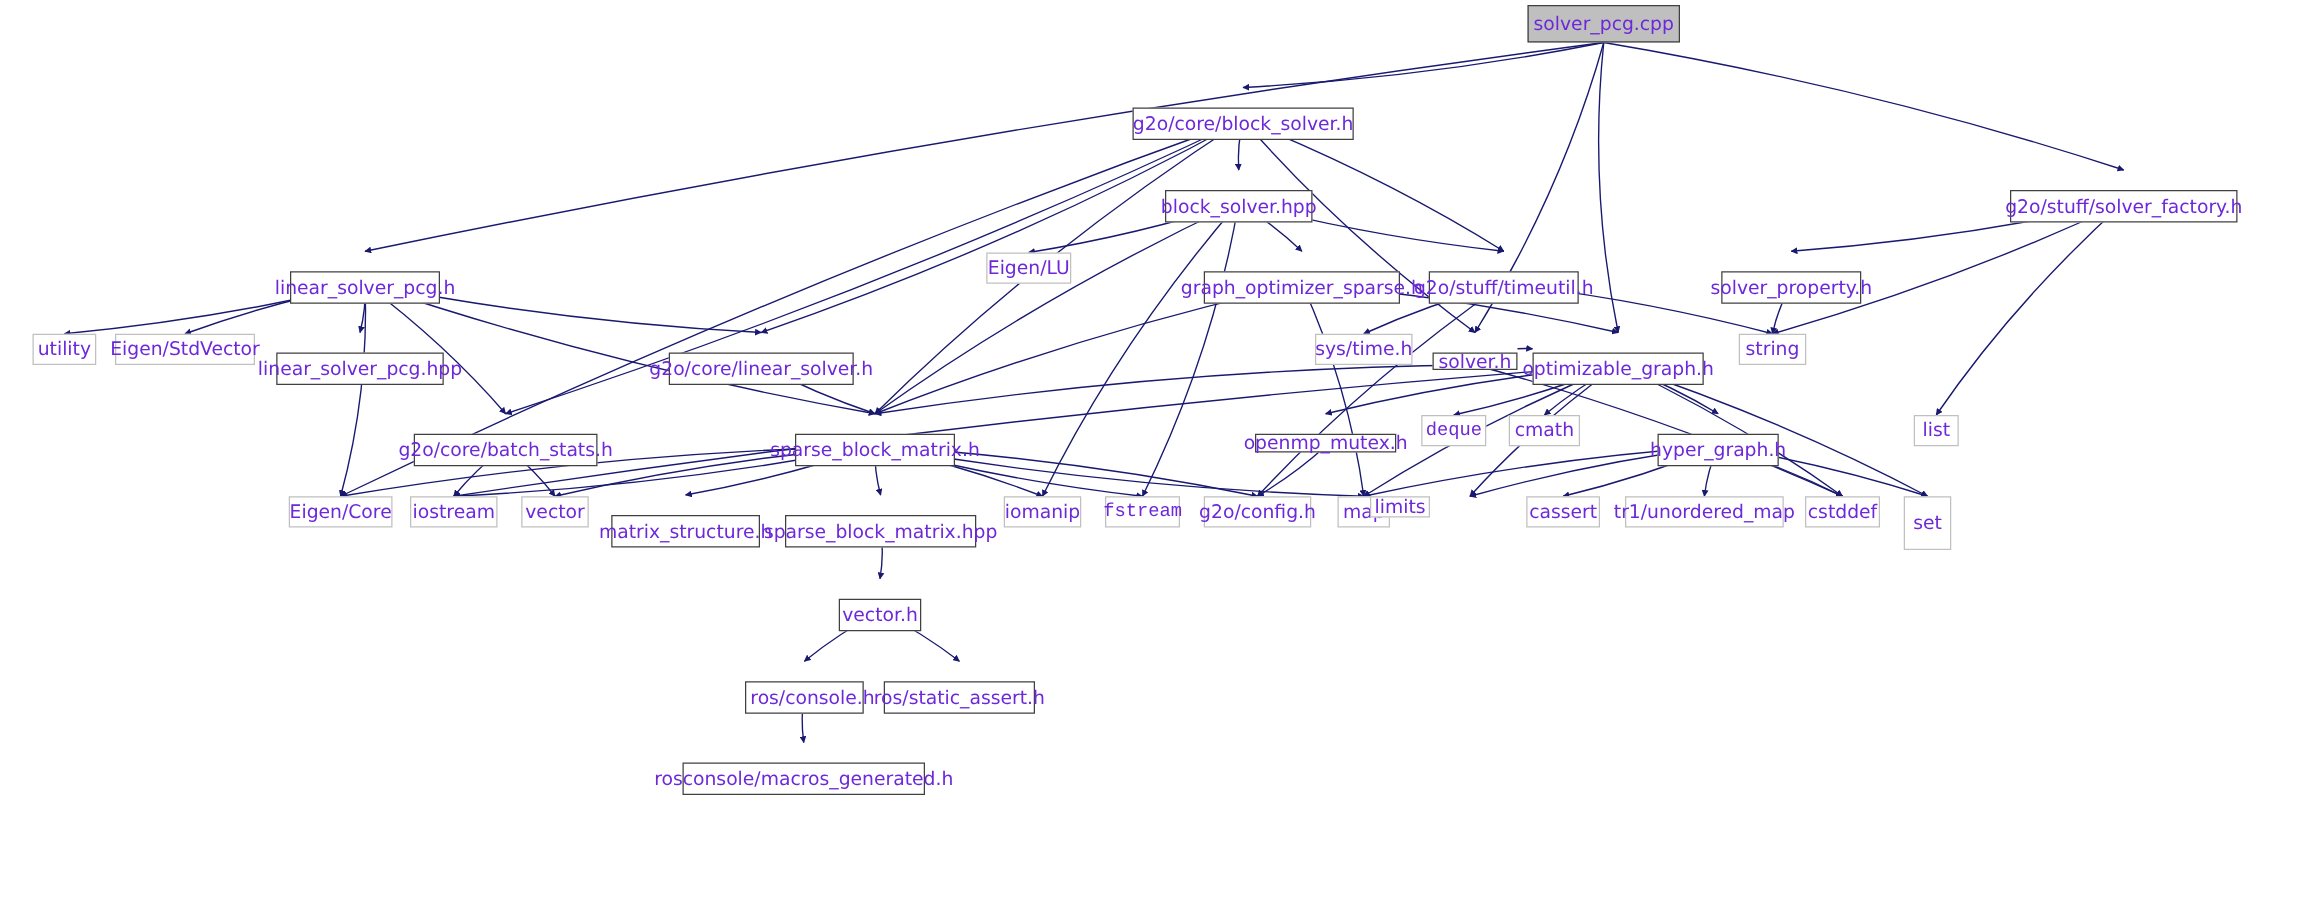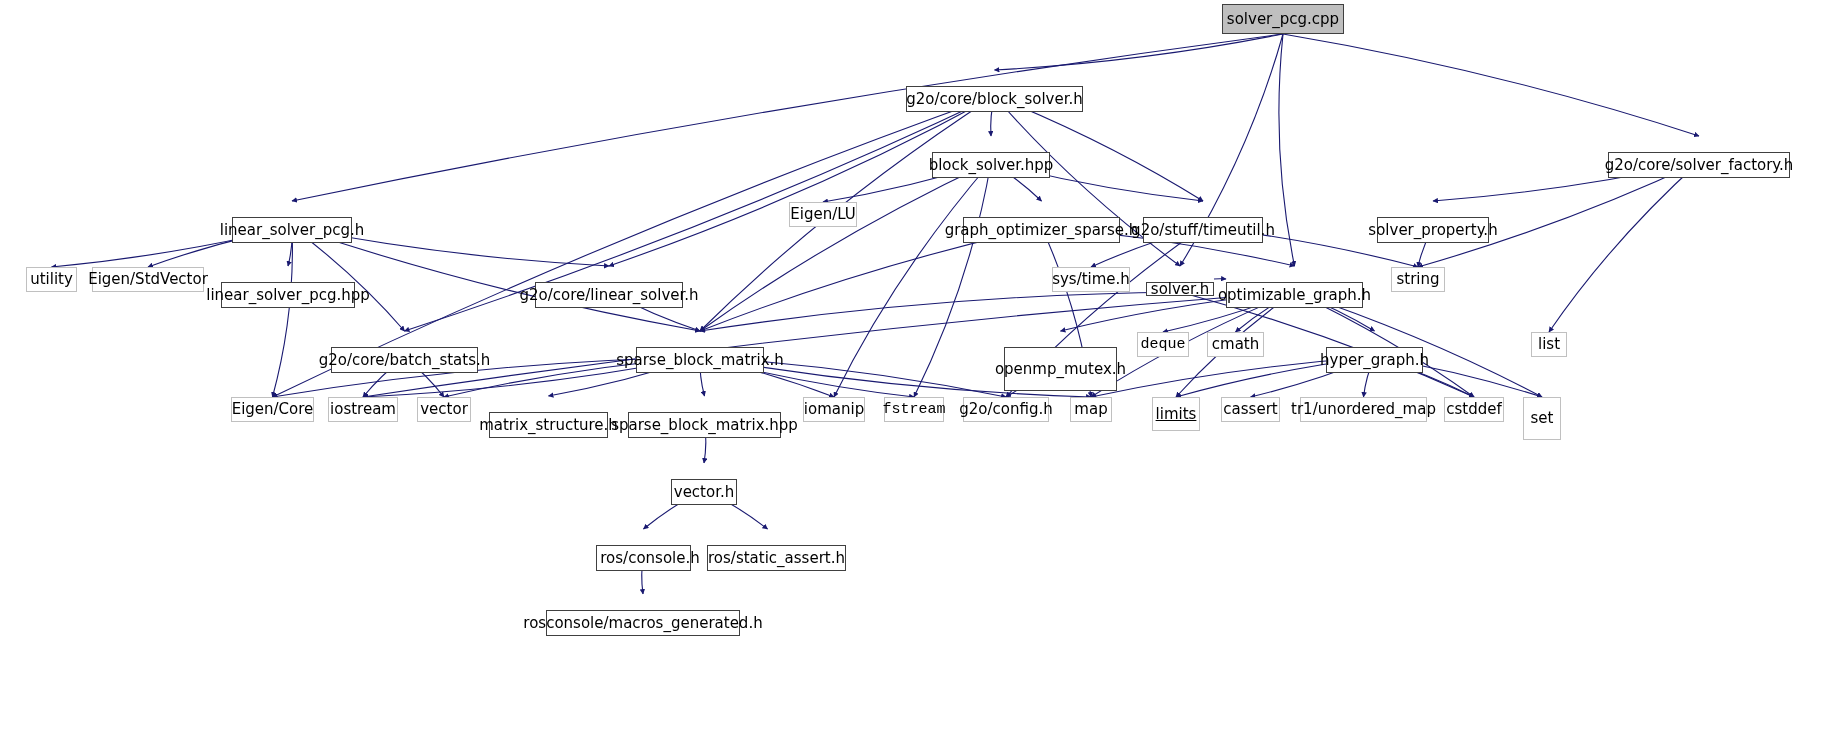--- a/index.html
+++ b/index.html
@@ -1,21 +1,21 @@
 <!DOCTYPE html>
 <html><head>
 <meta charset="utf-8">
 <style>
   html,body{margin:0;padding:0;background:#ffffff;}
   #stage{position:relative;width:1846px;height:736px;background:#ffffff;
          font-family:"DejaVu Sans","Liberation Sans",sans-serif;overflow:hidden;}
   svg#edges{position:absolute;left:0;top:0;width:1846px;height:736px;}
   .node{position:absolute;box-sizing:border-box;display:flex;align-items:center;
         justify-content:center;background:#ffffff;border:1px solid #c0c0c0;
-        font-size:15px;color:#000000;white-space:nowrap;letter-spacing:0px;
+        font-size:15px;color:#6d28d9;white-space:nowrap;letter-spacing:0px;
         line-height:1;padding:0 7px;text-align:right;}
   .node.solid{border:1.6px solid #404040;margin-top:16px;}
   .node.root{background:#bfbfbf;border:1.6px solid #404040;}
 </style>
 </head>
 <body>
 
 <div id="stage">
   <svg id="edges" viewBox="0 0 1846 736" xmlns="http://www.w3.org/2000/svg">
       <defs>
@@ -90,54 +90,54 @@
       <path d="M 700 357 Q 856.08 366.29 1006 397" fill="none" stroke="#191970" stroke-width="1.1" marker-end="url(#arrow)"></path>
       <path d="M 700 357 Q 892.42 390.685 1091 397" fill="none" stroke="#191970" stroke-width="1.1" marker-end="url(#arrow)"></path>
       <path d="M 704.5 422 Q 707.407 442.5175 704 463" fill="none" stroke="#191970" stroke-width="1.1" marker-end="url(#arrow)"></path>
       <path d="M 704 489 Q 670.67 506.8825 643.5 529" fill="none" stroke="#191970" stroke-width="1.1" marker-end="url(#arrow)"></path>
       <path d="M 704 489 Q 738.83 506.7775 767.5 529" fill="none" stroke="#191970" stroke-width="1.1" marker-end="url(#arrow)"></path>
       <path d="M 643.5 555 Q 640.247 574.4825 643 594" fill="none" stroke="#191970" stroke-width="1.1" marker-end="url(#arrow)"></path>
     </svg>
   <div id="nodes">
       <div class="node root" style="left: 1222px; top: 4px; width: 122px; height: 30px;">solver_pcg.cpp</div>
       <div class="node solid" style="left: 906px; top: 70px; width: 177px; height: 26px;">g2o/core/block_solver.h</div>
-      <div class="node solid" style="left: 1608px; top: 136px; width: 182px; height: 26px;">g2o/core/solver_factory.h</div>
+      <div class="node solid" style="left: 1608px; top: 136px; width: 182px; height: 26px;">g2o/stuff/solver_factory.h</div>
       <div class="node solid" style="left: 932px; top: 136px; width: 118px; height: 26px;">block_solver.hpp</div>
       <div class="node solid" style="left: 232px; top: 201px; width: 120px; height: 26px;">linear_solver_pcg.h</div>
       <div class="node " style="left: 789px; top: 202px; width: 68px; height: 25px;">Eigen/LU</div>
       <div class="node solid" style="left: 963px; top: 201px; width: 157px; height: 26px;">graph_optimizer_sparse.h</div>
       <div class="node solid" style="left: 1143px; top: 201px; width: 120px; height: 26px;">g2o/stuff/timeutil.h</div>
       <div class="node solid" style="left: 1377px; top: 201px; width: 112px; height: 26px;">solver_property.h</div>
       <div class="node " style="left: 26px; top: 267px; width: 51px; height: 25px;">utility</div>
       <div class="node " style="left: 92px; top: 267px; width: 112px; height: 25px;">Eigen/StdVector</div>
       <div class="node solid" style="left: 221px; top: 266px; width: 134px; height: 26px;">linear_solver_pcg.hpp</div>
       <div class="node solid" style="left: 535px; top: 266px; width: 148px; height: 26px;">g2o/core/linear_solver.h</div>
       <div class="node " style="left: 1052px; top: 267px; width: 78px; height: 25px;">sys/time.h</div>
       <div class="node solid" style="left: 1146px; top: 266px; width: 68px; height: 14px;">solver.h</div>
       <div class="node solid" style="left: 1226px; top: 266px; width: 137px; height: 26px;">optimizable_graph.h</div>
       <div class="node " style="left: 1391px; top: 267px; width: 54px; height: 25px;">string</div>
       <div class="node " style="left: 1531px; top: 332px; width: 36px; height: 25px;">list</div>
       <div class="node solid" style="left: 331px; top: 331px; width: 147px; height: 26px;">g2o/core/batch_stats.h</div>
       <div class="node solid" style="left: 636px; top: 331px; width: 128px; height: 26px;">sparse_block_matrix.h</div>
-      <div class="node solid" style="left: 1004px; top: 331px; width: 113px; height: 44px;">openmp_mutex.h</div>
+      <div class="node solid" style="left: 1004px; top: 331px; width: 113px; height: 15px;">openmp_mutex.h</div>
       <div class="node " style="left: 1137px; top: 332px; width: 52px; height: 25px; font-family: Liberation Mono, monospace;">deque</div>
       <div class="node " style="left: 1207px; top: 332px; width: 57px; height: 25px;">cmath</div>
       <div class="node solid" style="left: 1326px; top: 331px; width: 97px; height: 26px;">hyper_graph.h</div>
       <div class="node " style="left: 231px; top: 397px; width: 83px; height: 25px;">Eigen/Core</div>
       <div class="node " style="left: 328px; top: 397px; width: 70px; height: 25px;">iostream</div>
       <div class="node " style="left: 417px; top: 397px; width: 54px; height: 25px;">vector</div>
       <div class="node solid" style="left: 489px; top: 396px; width: 119px; height: 26px;">matrix_structure.h</div>
       <div class="node solid" style="left: 628px; top: 396px; width: 153px; height: 26px;">sparse_block_matrix.hpp</div>
       <div class="node " style="left: 803px; top: 397px; width: 62px; height: 25px;">iomanip</div>
       <div class="node " style="left: 884px; top: 397px; width: 60px; height: 25px; font-family: Liberation Mono, monospace;">fstream</div>
       <div class="node " style="left: 963px; top: 397px; width: 86px; height: 25px;">g2o/config.h</div>
       <div class="node " style="left: 1070px; top: 397px; width: 42px; height: 25px;">map</div>
-      <div class="node " style="left: 1152px; top: 397px; width: 48px; height: 34px; text-decoration: underline;">limits</div>
+      <div class="node " style="left: 1096px; top: 397px; width: 48px; height: 17px;">limits</div>
       <div class="node " style="left: 1221px; top: 397px; width: 59px; height: 25px;">cassert</div>
       <div class="node " style="left: 1300px; top: 397px; width: 127px; height: 25px;">tr1/unordered_map</div>
       <div class="node " style="left: 1444px; top: 397px; width: 60px; height: 25px;">cstddef</div>
       <div class="node " style="left: 1523px; top: 397px; width: 38px; height: 43px;">set</div>
       <div class="node solid" style="left: 671px; top: 463px; width: 66px; height: 26px;">vector.h</div>
       <div class="node solid" style="left: 596px; top: 529px; width: 95px; height: 26px; padding-left: 20px;">ros/console.h</div>
-      <div class="node solid" style="left: 707px; top: 529px; width: 139px; height: 26px;">ros/static_assert.h</div>
+      <div class="node solid" style="left: 707px; top: 529px; width: 121px; height: 26px;">ros/static_assert.h</div>
       <div class="node solid" style="left: 546px; top: 594px; width: 194px; height: 26px;">rosconsole/macros_generated.h</div>
     </div>
 </div>
 
 </body></html>

